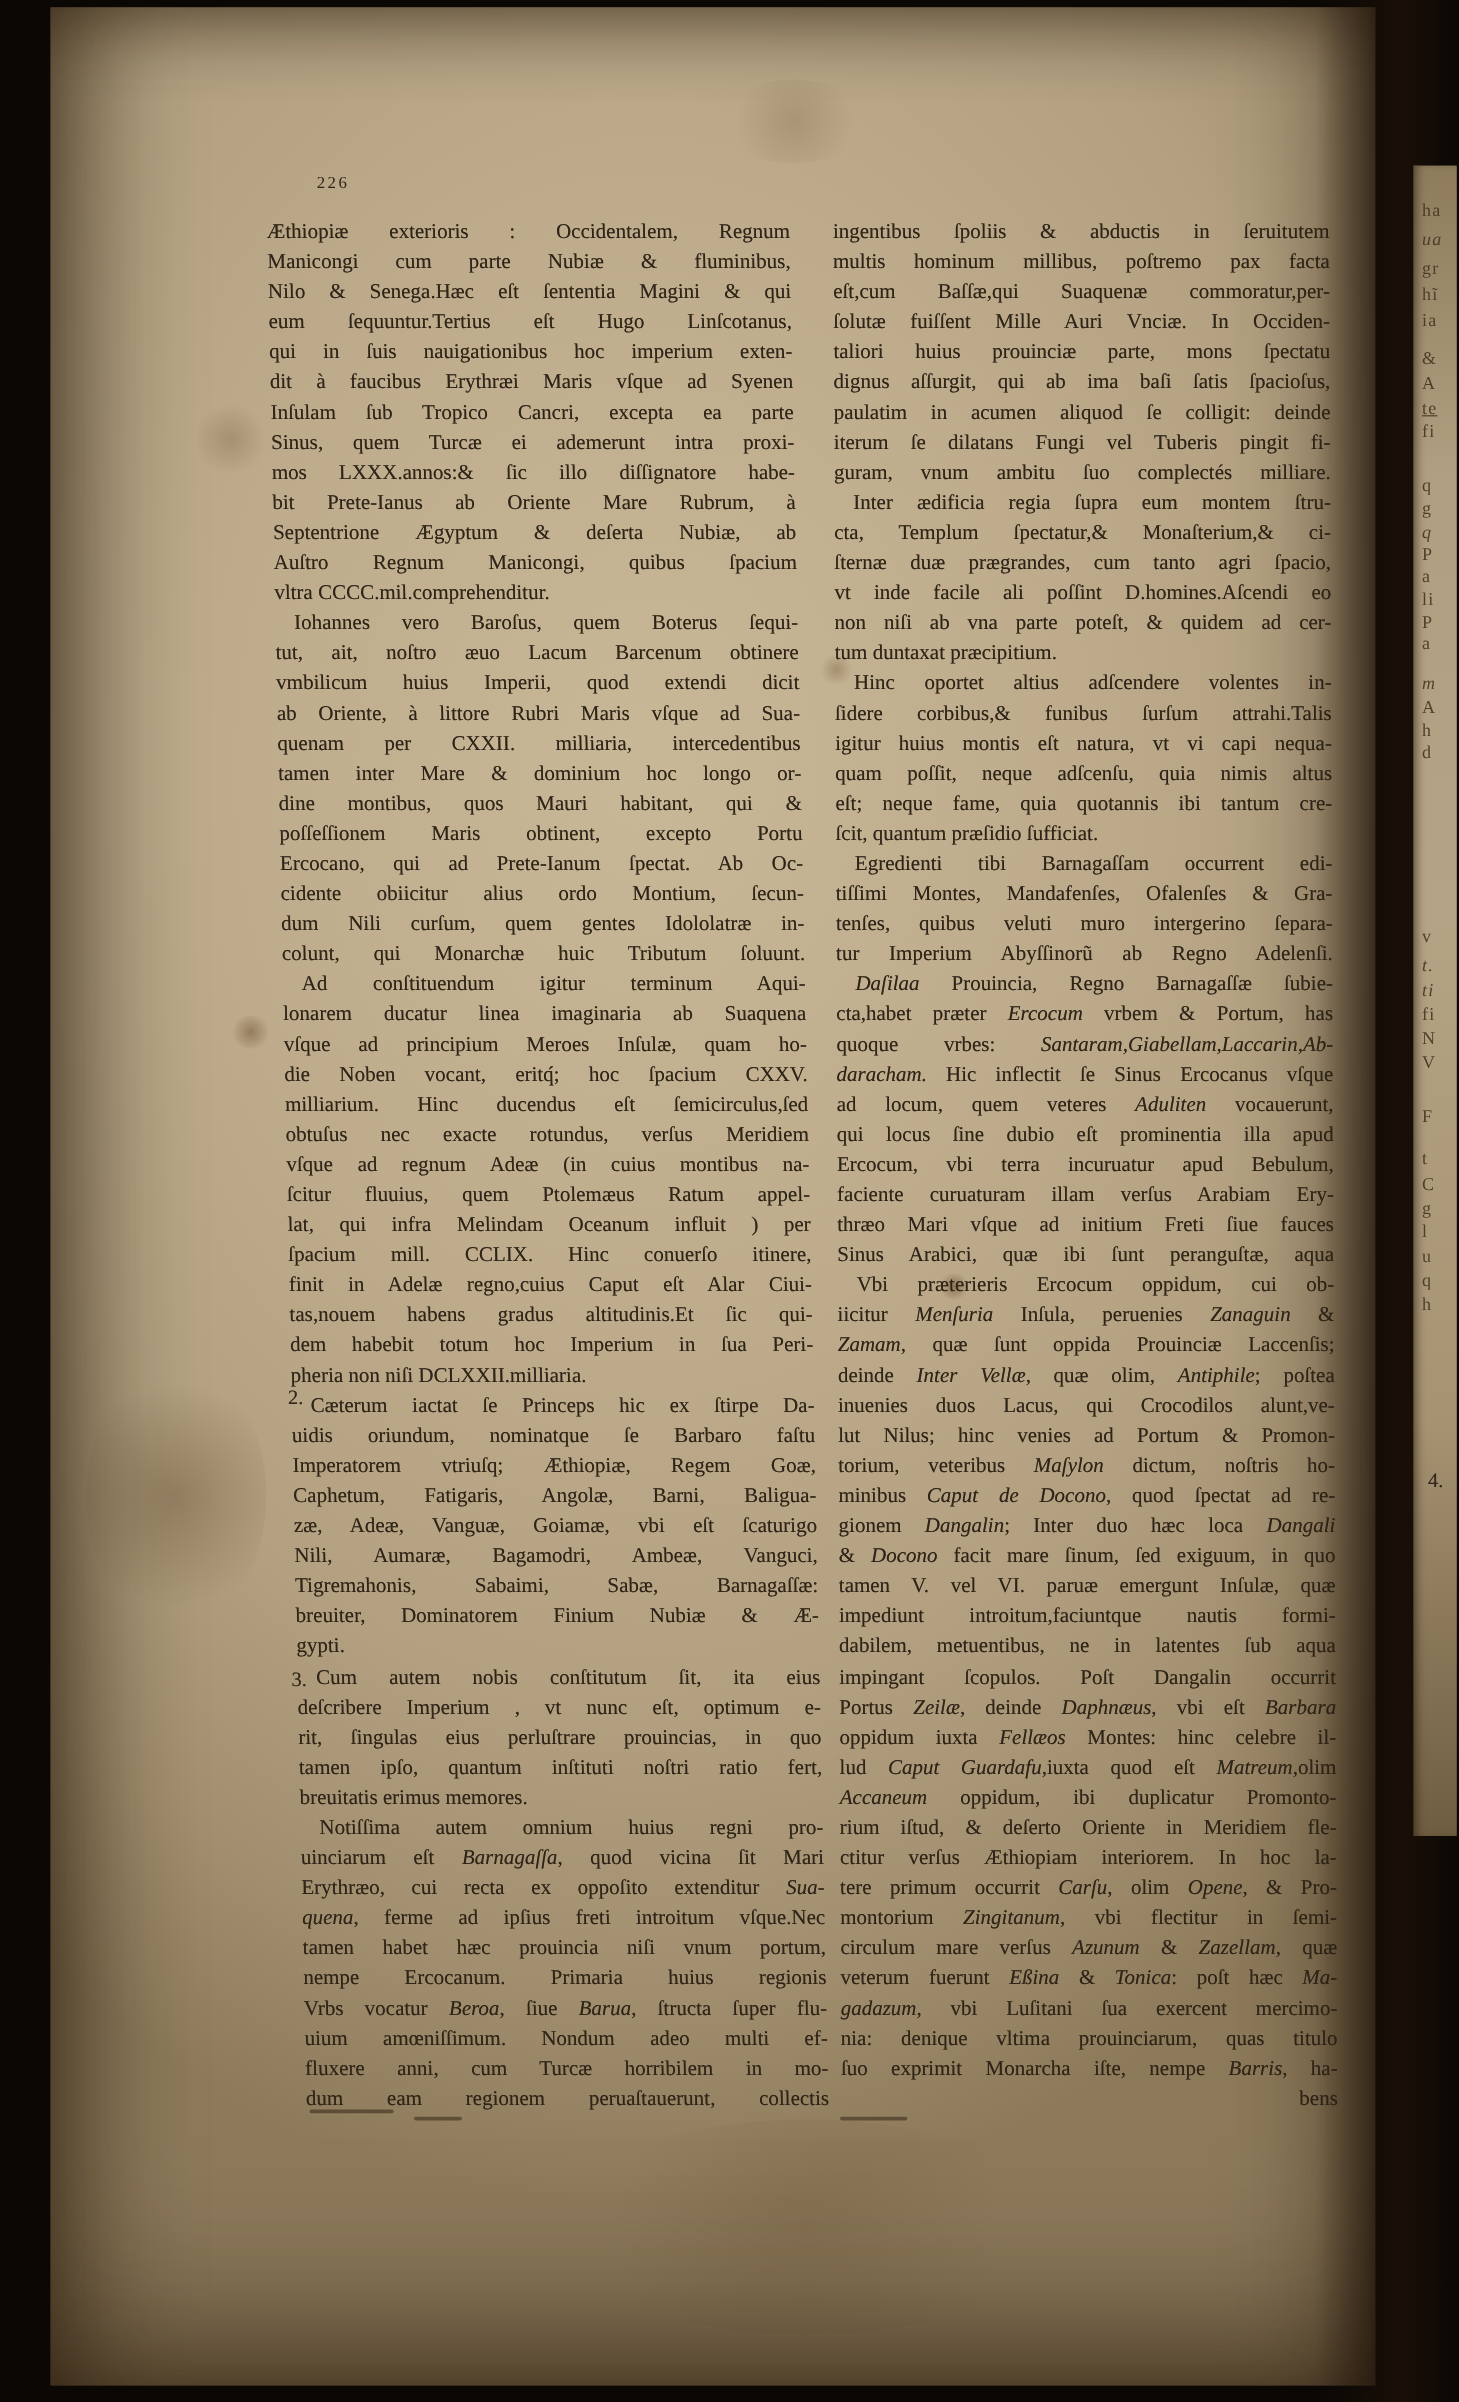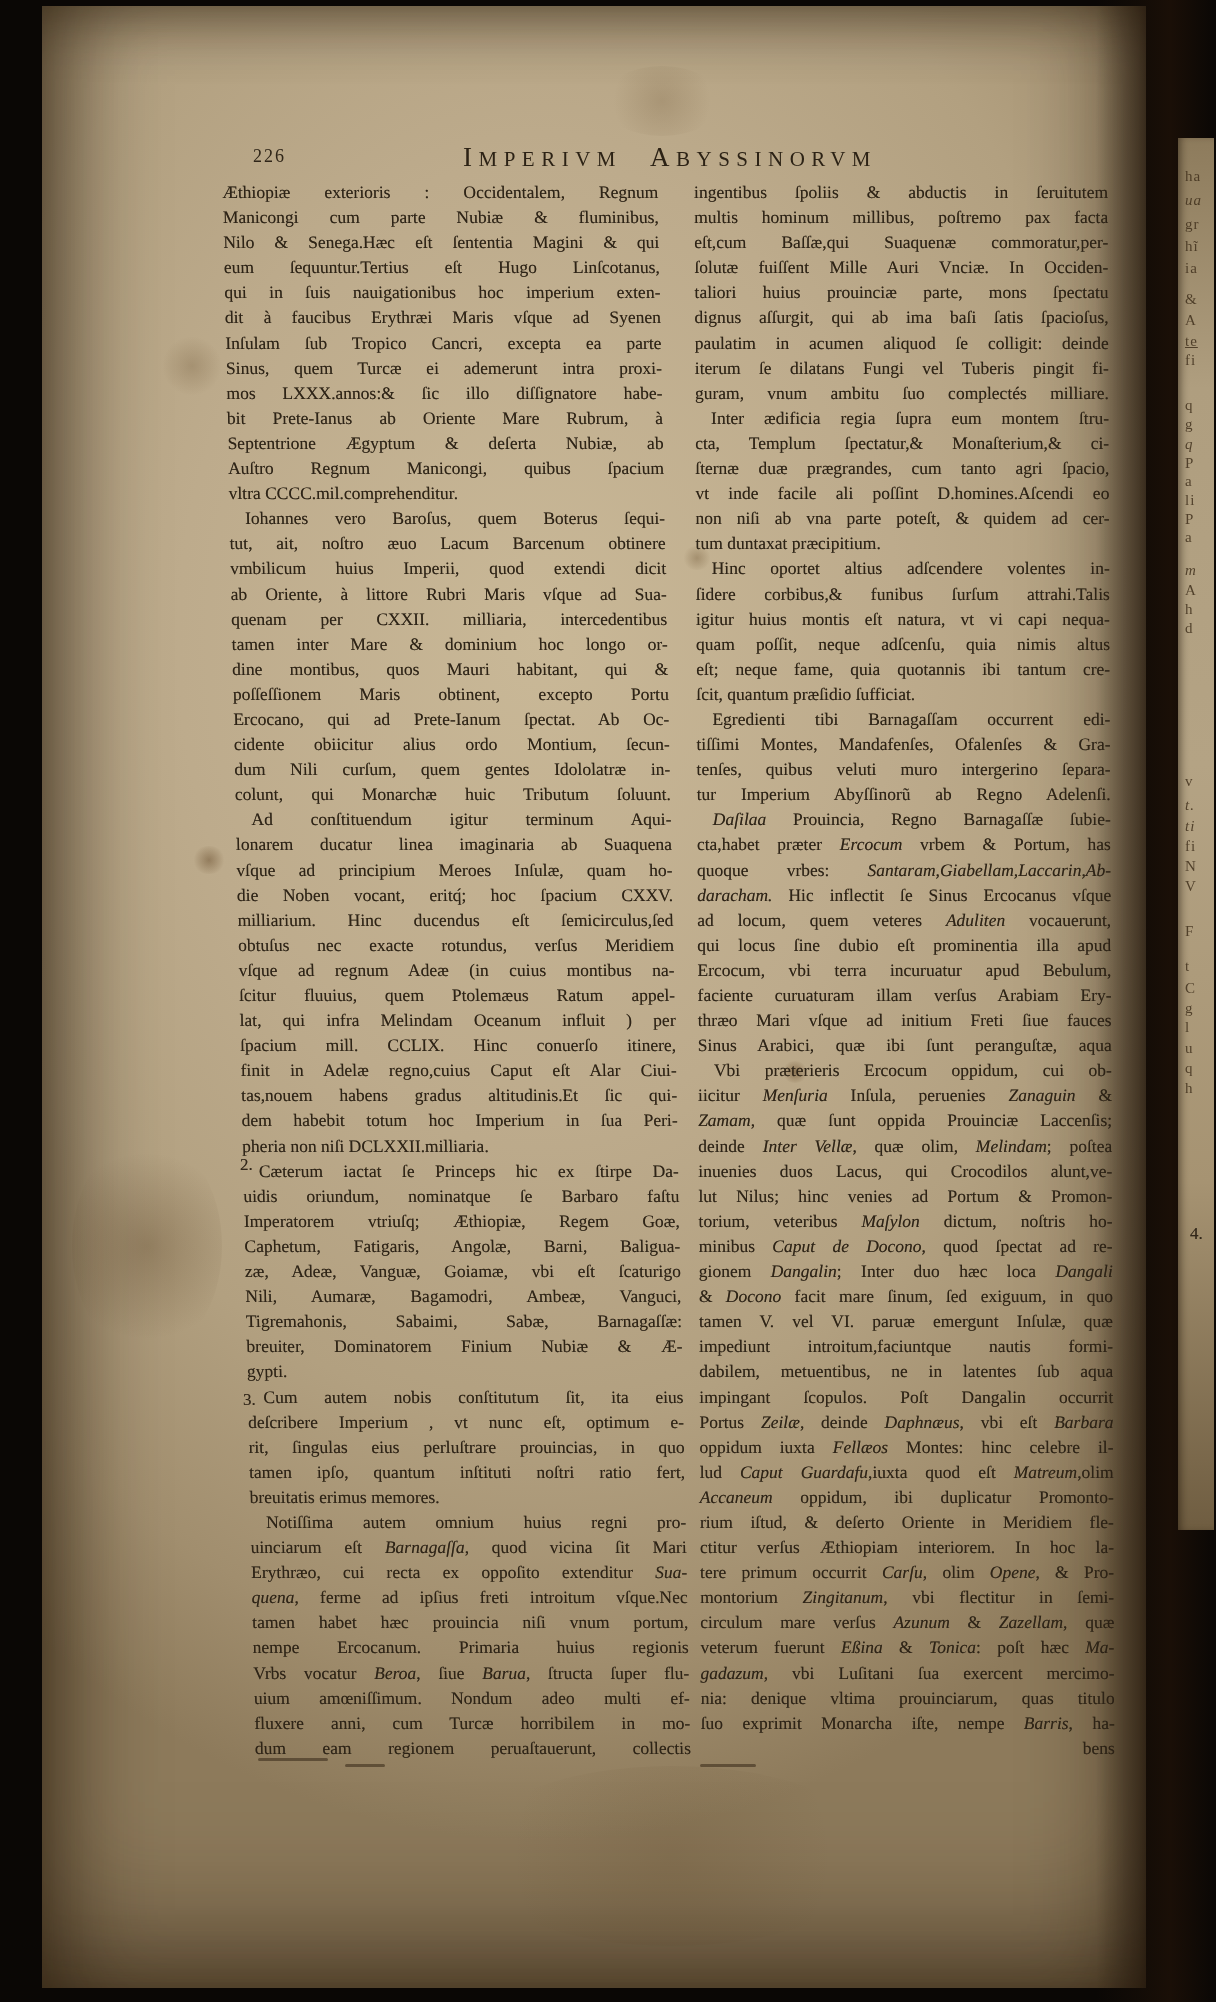--- a/index.html
+++ b/index.html
@@ -28,21 +28,21 @@
     position:absolute;left:1178px;top:138px;width:36px;height:1392px;
     background:linear-gradient(180deg,#8d7b5c 0%, #af9e7f 18%, #b4a384 45%, #a69372 75%, #6f5d41 100%);
     box-shadow:inset 6px 0 8px -4px rgba(30,18,8,.6);
   }
   .edge-letter{
     position:absolute;left:1185px;font-size:15px;color:#41311d;
     letter-spacing:1px;opacity:.85;filter:blur(.3px);
   }
   .edge-letter.it{font-style:italic;}
   .pagenum{
-    position:absolute;left:253px;top:146px;font-size:18px;color:#2f2518;
+    position:absolute;left:264px;top:146px;font-size:14px;color:#2f2518;
     letter-spacing:2px;
   }
   .header{
     position:absolute;left:430px;top:142px;width:480px;text-align:center;
     color:#2c2215;white-space:nowrap;
   }
   .hword{
     display:inline-block;font-size:21px;letter-spacing:6.5px;margin:0 14px;
     text-transform:uppercase;
   }
@@ -73,21 +73,20 @@
     <div class="stain" style="left:150px;top:840px;width:34px;height:28px;background:radial-gradient(circle,rgba(97,69,37,.45),rgba(97,69,37,0) 70%);"></div>
     <div class="stain" style="left:30px;top:1130px;width:150px;height:220px;background:radial-gradient(circle,rgba(80,56,28,.30),rgba(80,56,28,0) 70%);"></div>
     <div class="stain" style="left:740px;top:1055px;width:26px;height:22px;background:radial-gradient(circle,rgba(94,64,30,.50),rgba(94,64,30,0) 70%);"></div>
     <div class="stain" style="left:560px;top:60px;width:120px;height:70px;background:radial-gradient(circle,rgba(90,64,32,.18),rgba(90,64,32,0) 70%);"></div>
     <div class="stain" style="left:120px;top:330px;width:60px;height:60px;background:radial-gradient(circle,rgba(88,62,30,.22),rgba(88,62,30,0) 70%);"></div>
     <div class="stain" style="left:420px;top:1760px;width:420px;height:180px;background:radial-gradient(circle,rgba(84,60,30,.14),rgba(84,60,30,0) 70%);"></div>
     <div class="stain" style="left:640px;top:540px;width:30px;height:24px;background:radial-gradient(circle,rgba(92,66,32,.30),rgba(92,66,32,0) 70%);"></div>
   </div>
 
   <div class="pagenum">226</div>
-  <div class="header"><span class="hword">Imperivm</span><span class="hword">Abyssinorvm</span></div>
 
   <div class="col" id="col-left" style="left: 222px; top: 180px; width: 436px; transform: skewX(1.2deg);">
       <div class="line"><span>Æthiopiæ exterioris : Occidentalem, Regnum</span></div>
       <div class="line"><span>Manicongi cum parte Nubiæ &amp; fluminibus,</span></div>
       <div class="line"><span>Nilo &amp; Senega.Hæc eſt ſententia Magini &amp; qui</span></div>
       <div class="line"><span>eum ſequuntur.Tertius eſt Hugo Linſcotanus,</span></div>
       <div class="line"><span>qui in ſuis nauigationibus hoc imperium exten-</span></div>
       <div class="line"><span>dit à faucibus Erythræi Maris vſque ad Syenen</span></div>
       <div class="line"><span>Inſulam ſub Tropico Cancri, excepta ea parte</span></div>
       <div class="line"><span>Sinus, quem Turcæ ei ademerunt intra proxi-</span></div>
@@ -179,21 +178,21 @@
       <div class="line"><span class="it">daracham.</span><span> Hic inflectit ſe Sinus Ercocanus vſque</span></div>
       <div class="line"><span>ad locum, quem veteres </span><span class="it">Aduliten</span><span> vocauerunt,</span></div>
       <div class="line"><span>qui locus ſine dubio eſt prominentia illa apud</span></div>
       <div class="line"><span>Ercocum, vbi terra incuruatur apud Bebulum,</span></div>
       <div class="line"><span>faciente curuaturam illam verſus Arabiam Ery-</span></div>
       <div class="line"><span>thræo Mari vſque ad initium Freti ſiue fauces</span></div>
       <div class="line"><span>Sinus Arabici, quæ ibi ſunt peranguſtæ, aqua</span></div>
       <div class="line ind"><span>Vbi præterieris Ercocum oppidum, cui ob-</span></div>
       <div class="line"><span>iicitur </span><span class="it">Menſuria</span><span> Inſula, peruenies </span><span class="it">Zanaguin</span><span> &amp;</span></div>
       <div class="line"><span class="it">Zamam</span><span>, quæ ſunt oppida Prouinciæ Laccenſis;</span></div>
-      <div class="line"><span>deinde </span><span class="it">Inter Vellæ</span><span>, quæ olim, </span><span class="it">Melindam</span><span>; poſtea</span></div>
+      <div class="line"><span>deinde </span><span class="it">Inter Vellæ</span><span>, quæ olim, </span><span class="it">Antiphile</span><span>; poſtea</span></div>
       <div class="line"><span>inuenies duos Lacus, qui Crocodilos alunt,ve-</span></div>
       <div class="line"><span>lut Nilus; hinc venies ad Portum &amp; Promon-</span></div>
       <div class="line"><span>torium, veteribus </span><span class="it">Maſylon</span><span> dictum, noſtris ho-</span></div>
       <div class="line"><span>minibus </span><span class="it">Caput de Docono</span><span>, quod ſpectat ad re-</span></div>
       <div class="line"><span>gionem </span><span class="it">Dangalin</span><span>; Inter duo hæc loca </span><span class="it">Dangali</span></div>
       <div class="line"><span>&amp; </span><span class="it">Docono</span><span> facit mare ſinum, ſed exiguum, in quo</span></div>
       <div class="line"><span>tamen V. vel VI. paruæ emergunt Inſulæ, quæ</span></div>
       <div class="line"><span>impediunt introitum,faciuntque nautis formi-</span></div>
       <div class="line"><span>dabilem, metuentibus, ne in latentes ſub aqua</span></div>
       <div class="line"><span>impingant ſcopulos.  Poſt Dangalin occurrit</span></div>

